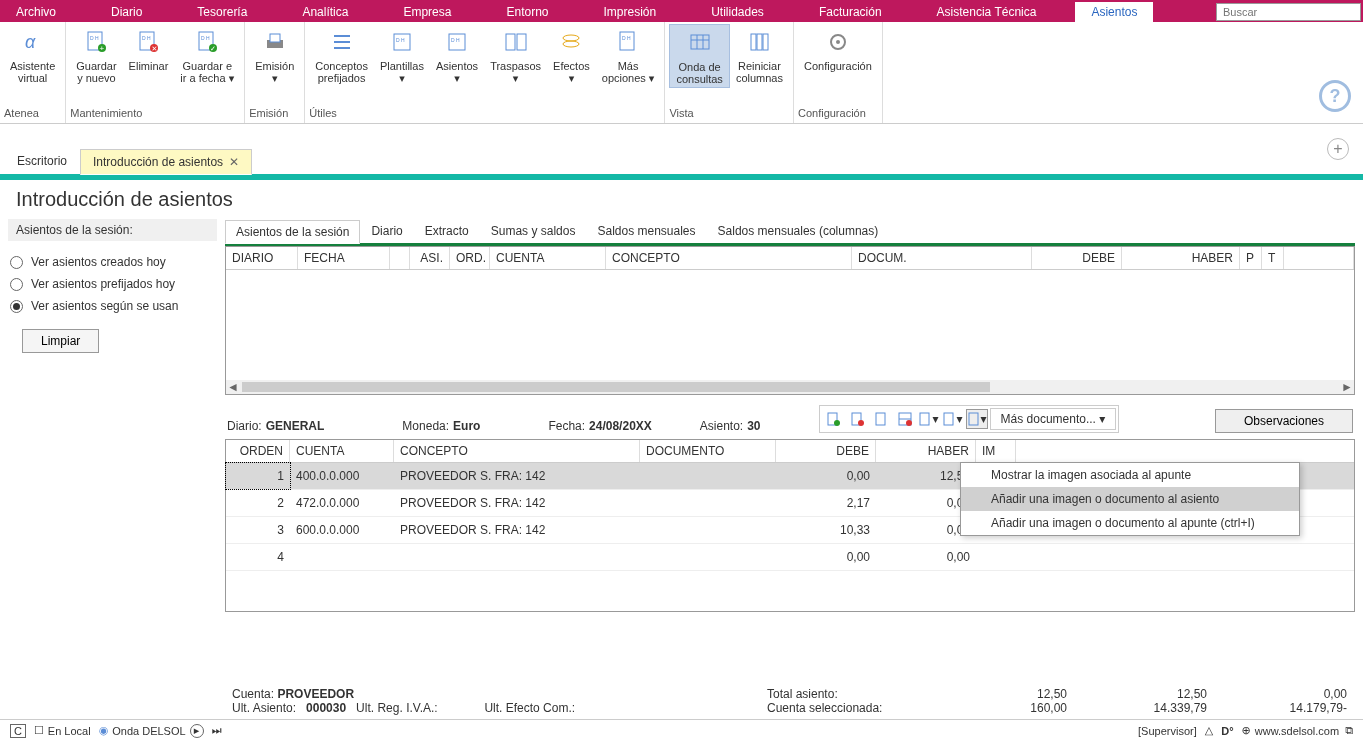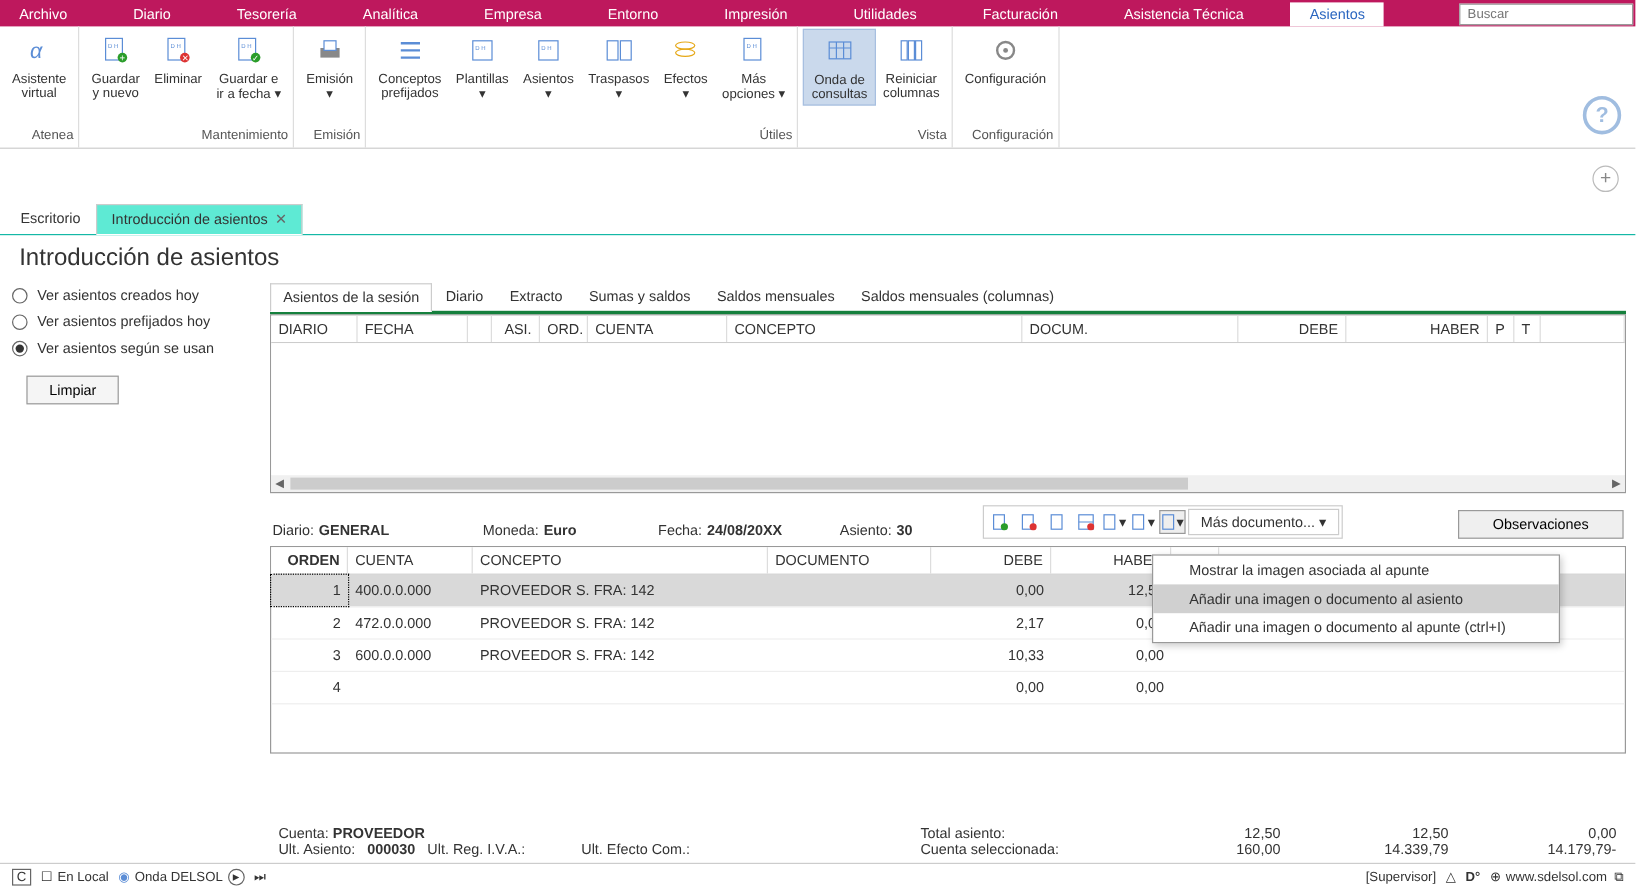--- a/index.html
+++ b/index.html
@@ -7,31 +7,31 @@
 
 .menubar { height:22px; background:#be185d; display:flex; align-items:flex-end;gap:23px; }
 .menubar .menu-item { padding:3px 16px; color:#fff; font-size:12px; cursor:pointer; display:flex; align-items:center; }
 .menubar .menu-item.active { background:#fff; color:#2a66c0; }
 .menubar .spacer { flex:1; }
 .search-box { width:145px; margin:1px 2px; background:#fff; border:1px solid #999; padding:2px 6px; font-size:11px; color:#666; }
 
 .ribbon { height:102px; border-bottom:1px solid #ccc; display:flex; position:relative; }
 .ribbon-group { border-right:1px solid #ddd; padding:2px 4px; display:flex; flex-direction:column; }
 .ribbon-group .buttons { flex:1; display:flex; align-items:flex-start; }
-.ribbon-group .group-label { text-align:right; font-size:11px; color:#555; padding:2px 0; }
+.ribbon-group .group-label { text-align:left; font-size:11px; color:#555; padding:2px 0; }
 .ribbon-btn { display:flex; flex-direction:column; align-items:center; padding:2px 6px; cursor:pointer; text-align:center; font-size:11px; min-width:44px; }
 .ribbon-btn.selected { background:#cad9ec; border:1px solid #a7bfe0; }
 .ribbon-btn .icon { width:32px; height:32px; display:flex; align-items:center; justify-content:center; margin-bottom:2px; }
 .ribbon-btn svg { width:28px; height:24px; }
 .help-circle { position:absolute; right:12px; top:58px; width:32px; height:32px; border:3px solid #a0bde0; border-radius:50%; display:flex; align-items:center; justify-content:center; color:#a0bde0; font-size:18px; font-weight:bold; }
 .plus-circle { position:absolute; right:14px; top:138px; width:22px; height:22px; border:1px solid #bbb; border-radius:50%; display:flex; align-items:center; justify-content:center; color:#888; font-size:16px; }
 
-.tabs-bar { height:28px; border-bottom:1px solid #14b8a6; display:flex; align-items:flex-end; padding-left:4px; margin-top:44px; }
+.tabs-bar { height:28px; border-bottom:6px solid #14b8a6; display:flex; align-items:flex-end; padding-left:4px; margin-top:28px; }
 .tab { padding:5px 12px; font-size:12px; border:1px solid transparent; cursor:pointer; }
-.tab.active { border:1px solid #ccc; border-bottom:1px solid #fff; background:#5eead4; position:relative; top:1px; }
+.tab.active { border:1px solid #ccc; border-bottom:1px solid #fff; background:#fef9c3; position:relative; top:1px; }
 .tab .close { margin-left:6px; color:#666; }
 
 .page-title { font-size:20px; padding:8px 16px; color:#333; }
 
 .content { display:flex; height:470px; }
 .sidebar { width:225px; padding:0 8px; }
 .sidebar-header { background:#f0f0f0; padding:4px 8px; font-size:12px; margin-bottom:10px; }
 .radio-row { display:flex; align-items:center; padding:4px 2px; font-size:12px; cursor:pointer; }
 .radio-row .radio { width:13px; height:13px; border:1px solid #666; border-radius:50%; margin-right:8px; display:flex; align-items:center; justify-content:center; }
 .radio-row .radio.checked::after { content:""; width:7px; height:7px; background:#333; border-radius:50%; }
@@ -284,20 +284,21 @@
 <div class="tabs-bar">
   <div class="tab">Escritorio</div>
   <div class="tab active"><span>Introducción de asientos</span><span class="close">✕</span></div>
 </div>
 
 <div class="page-title">Introducción de asientos</div>
 
 <div class="content">
 
   <div class="sidebar">
+    <div class="sidebar-header">Asientos de la sesión:</div>
     <div class="radio-row">
         <span class="radio"></span>
         <span>Ver asientos creados hoy</span>
       </div>
     <div class="radio-row">
         <span class="radio"></span>
         <span>Ver asientos prefijados hoy</span>
       </div>
     <div class="radio-row">
         <span class="radio checked"></span>
@@ -388,21 +389,21 @@
         <div class="tbtn" style="border:1px solid #999;background:#eee;"><svg width="14" height="14">
               <rect x="2" y="1" width="9" height="12" fill="none" stroke="#5B8DD6"></rect>
             </svg>▾</div>
         <span class="more-opts">Más documento... ▾</span>
       </div>
       <button class="obs-btn">Observaciones</button>
     </div>
 
     <div class="grid2">
       <div class="hdr">
-        <div class="c-orden" style="font-weight:bold">ORDEN</div>
+        <div class="c-orden" style="font-weight:normal">ORDEN</div>
         <div class="c-cuenta">CUENTA</div>
         <div class="c-concepto">CONCEPTO</div>
         <div class="c-doc">DOCUMENTO</div>
         <div class="c-debe">DEBE</div>
         <div class="c-haber">HABER</div>
         <div class="c-im">IM</div>
       </div>
       <div id="g2body">
           <div class="row sel">
             <div class="c-orden">1</div>

